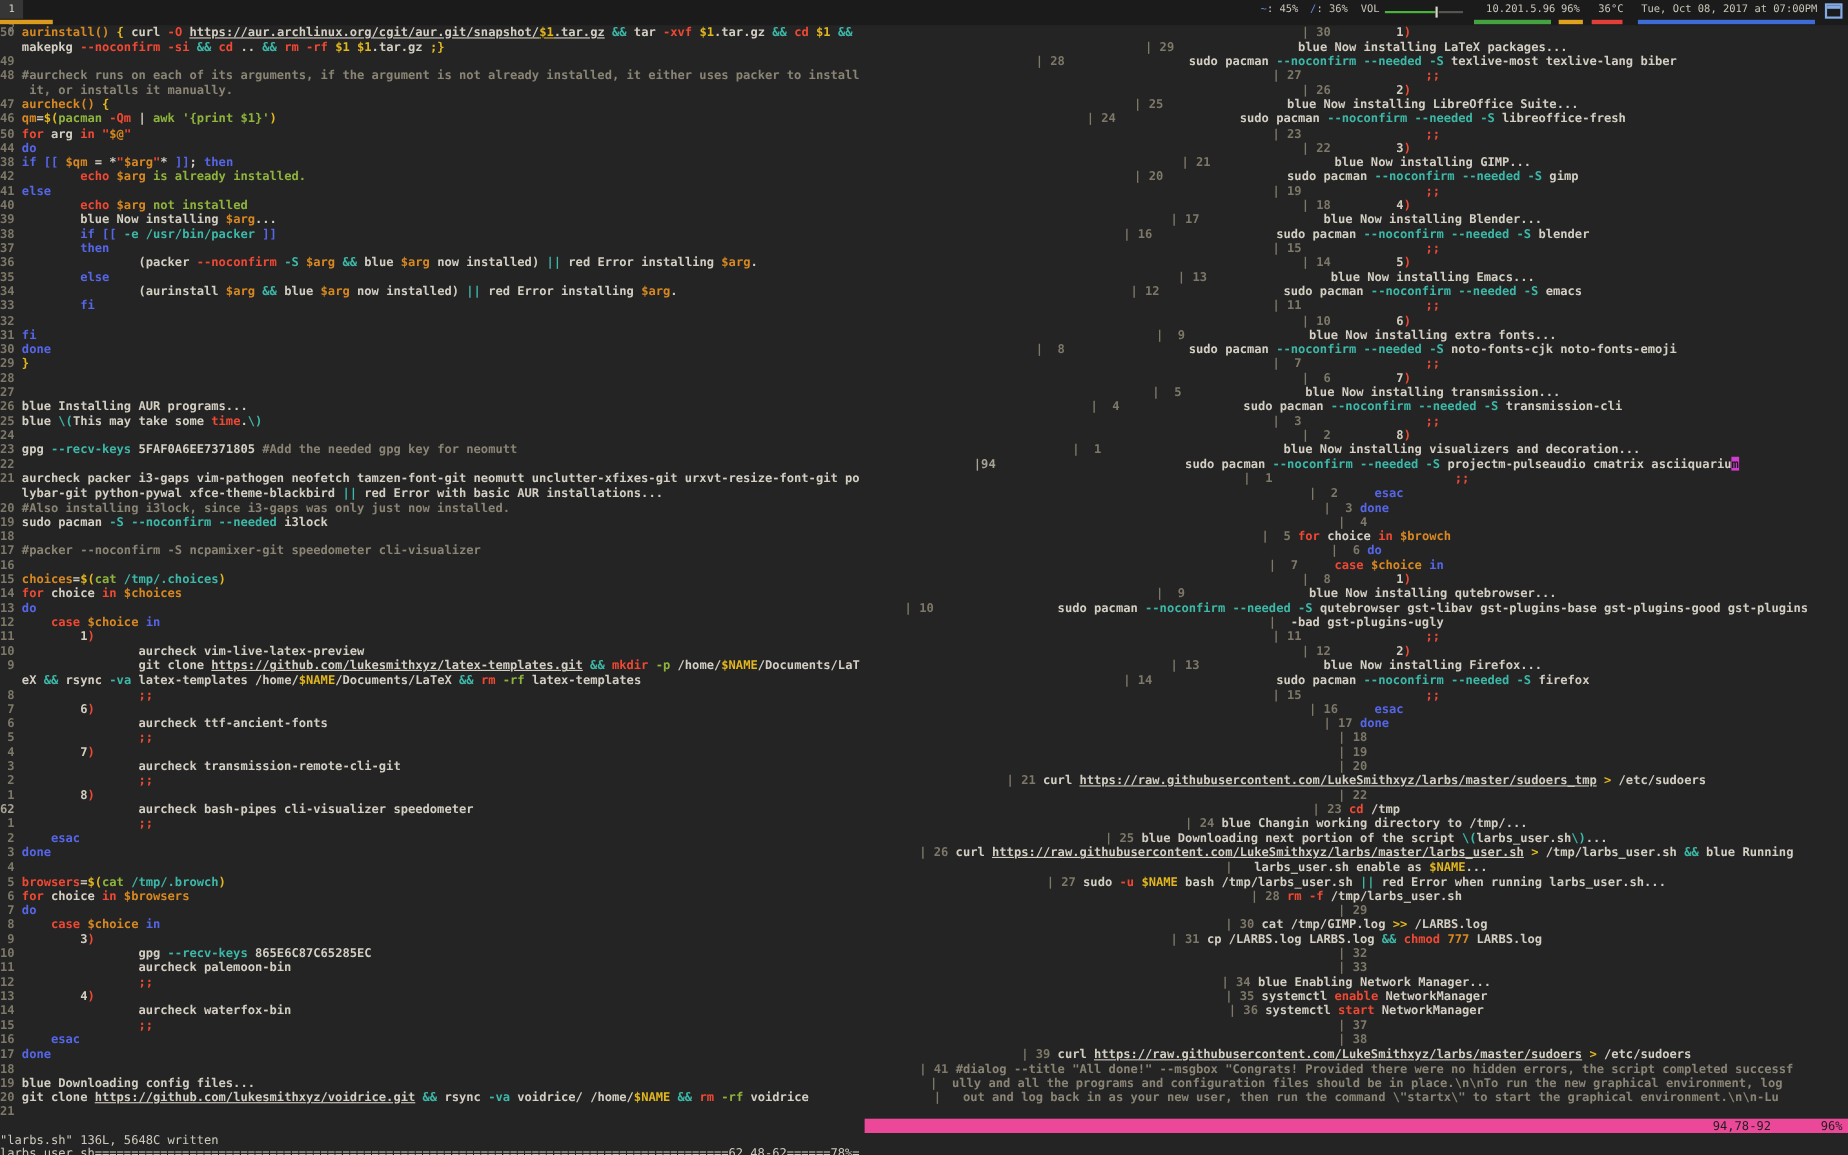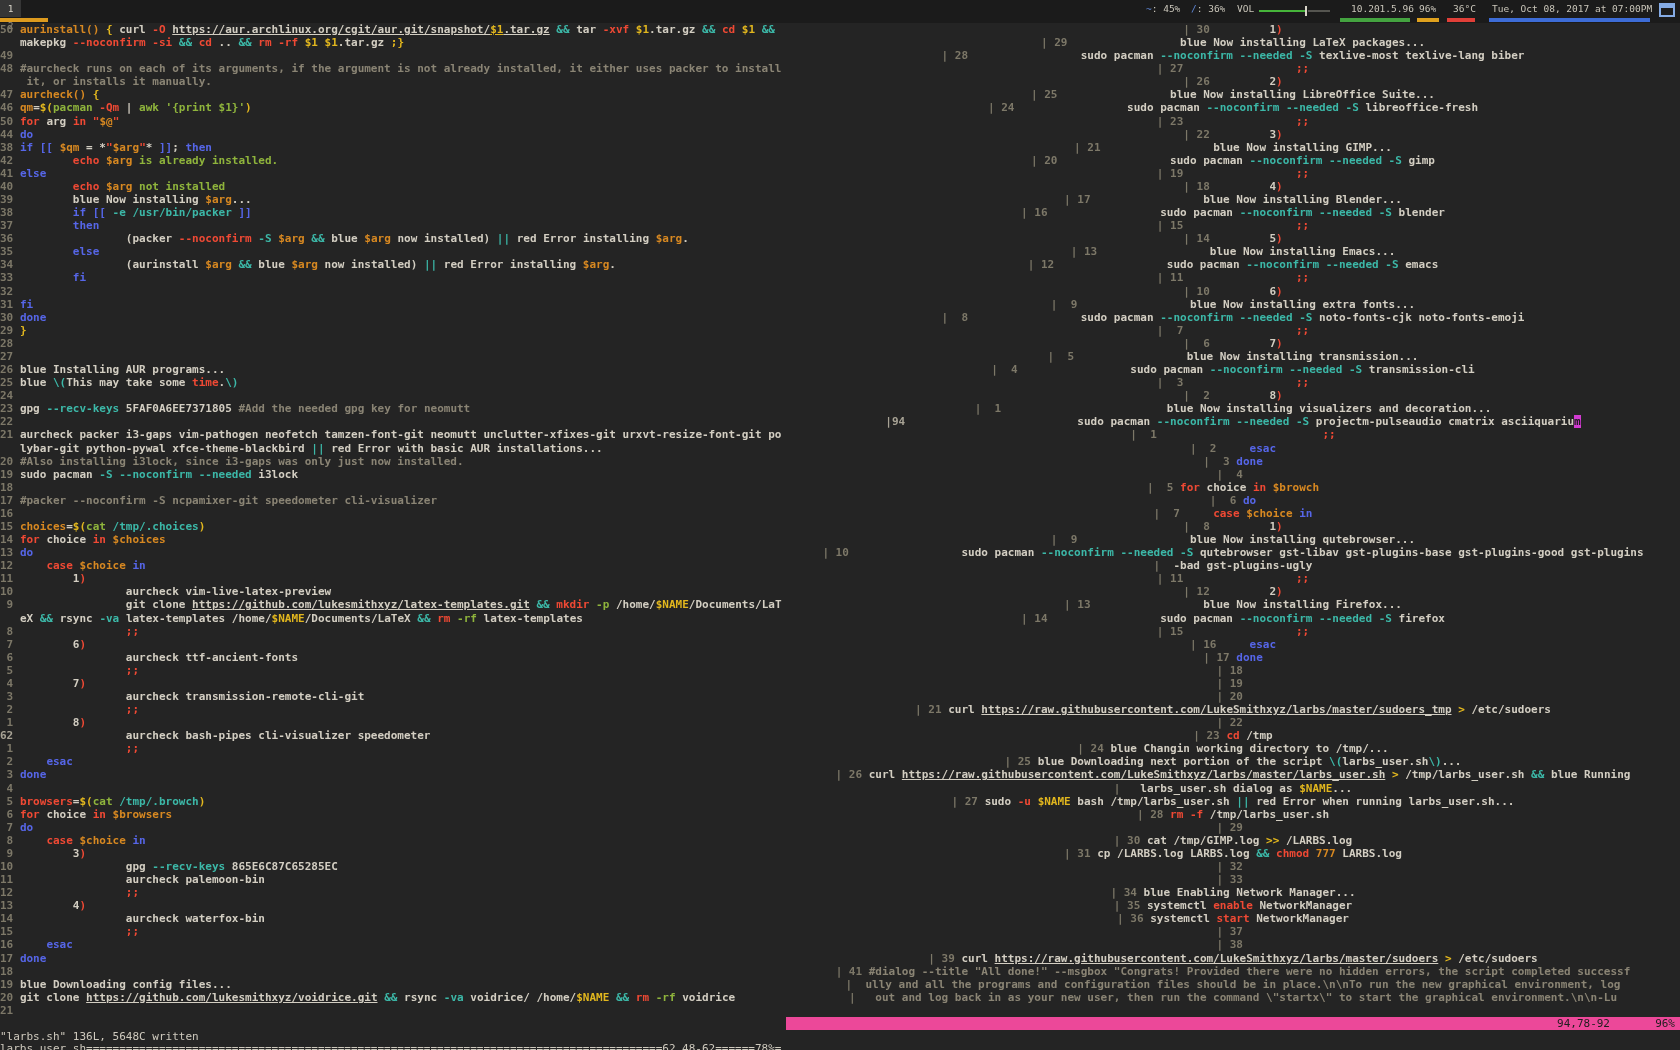--- a/index.html
+++ b/index.html
@@ -209,21 +209,21 @@
         <div class="row"><span class="gutter">| 17 </span><span class="tk-b">done</span></div>
         <div class="row"><span class="gutter">| 18 </span></div>
         <div class="row"><span class="gutter">| 19 </span></div>
         <div class="row"><span class="gutter">| 20 </span></div>
         <div class="row"><span class="gutter">| 21 </span><span class="tk-w">curl </span><span class="tk-u">https://raw.githubusercontent.com/LukeSmithxyz/larbs/master/sudoers_tmp</span><span class="tk-w"> </span><span class="tk-y">&gt; </span><span class="tk-w">/etc/sudoers</span></div>
         <div class="row"><span class="gutter">| 22 </span></div>
         <div class="row"><span class="gutter">| 23 </span><span class="tk-r">cd </span><span class="tk-w">/tmp</span></div>
         <div class="row"><span class="gutter">| 24 </span><span class="tk-w">blue Changin working directory to /tmp/...</span></div>
         <div class="row"><span class="gutter">| 25 </span><span class="tk-w">blue Downloading next portion of the script </span><span class="tk-t">\(</span><span class="tk-w">larbs_user.sh</span><span class="tk-t">\)</span><span class="tk-w">...</span></div>
         <div class="row"><span class="gutter">| 26 </span><span class="tk-w">curl </span><span class="tk-u">https://raw.githubusercontent.com/LukeSmithxyz/larbs/master/larbs_user.sh</span><span class="tk-w"> </span><span class="tk-y">&gt; </span><span class="tk-w">/tmp/larbs_user.sh </span><span class="tk-t">&amp;&amp; </span><span class="tk-w">blue Running</span></div>
-        <div class="row"><span class="gutter">|  </span><span class="tk-w"> larbs_user.sh dialog as </span><span class="tk-y">$NAME</span><span class="tk-w">...</span></div>
+        <div class="row"><span class="gutter">|  </span><span class="tk-w"> larbs_user.sh enable as </span><span class="tk-y">$NAME</span><span class="tk-w">...</span></div>
         <div class="row"><span class="gutter">| 27 </span><span class="tk-w">sudo </span><span class="tk-r">-u </span><span class="tk-y">$NAME</span><span class="tk-w"> bash /tmp/larbs_user.sh </span><span class="tk-t">|| </span><span class="tk-w">red Error when running larbs_user.sh...</span></div>
         <div class="row"><span class="gutter">| 28 </span><span class="tk-r">rm -f </span><span class="tk-w">/tmp/larbs_user.sh</span></div>
         <div class="row"><span class="gutter">| 29 </span></div>
         <div class="row"><span class="gutter">| 30 </span><span class="tk-w">cat /tmp/GIMP.log </span><span class="tk-y">&gt;&gt; </span><span class="tk-w">/LARBS.log</span></div>
         <div class="row"><span class="gutter">| 31 </span><span class="tk-w">cp /LARBS.log LARBS.log </span><span class="tk-t">&amp;&amp; </span><span class="tk-r">chmod </span><span class="tk-o">777 </span><span class="tk-w">LARBS.log</span></div>
         <div class="row"><span class="gutter">| 32 </span></div>
         <div class="row"><span class="gutter">| 33 </span></div>
         <div class="row"><span class="gutter">| 34 </span><span class="tk-w">blue Enabling Network Manager...</span></div>
         <div class="row"><span class="gutter">| 35 </span><span class="tk-w">systemctl </span><span class="tk-r">enable </span><span class="tk-w">NetworkManager</span></div>
         <div class="row"><span class="gutter">| 36 </span><span class="tk-w">systemctl </span><span class="tk-r">start </span><span class="tk-w">NetworkManager</span></div>

